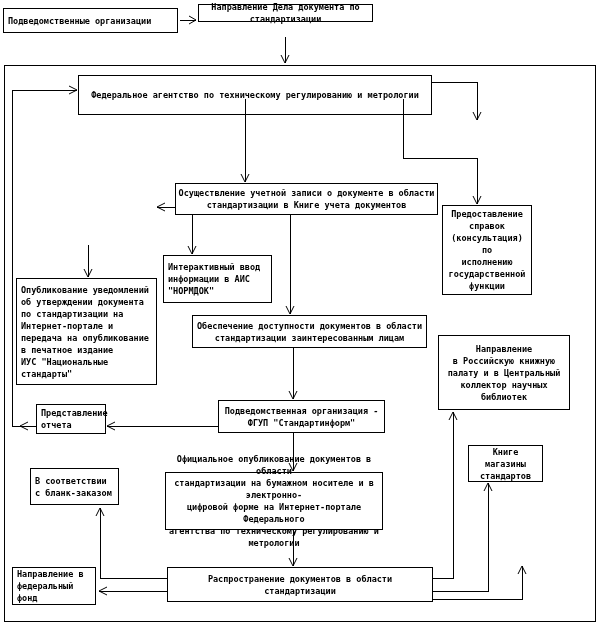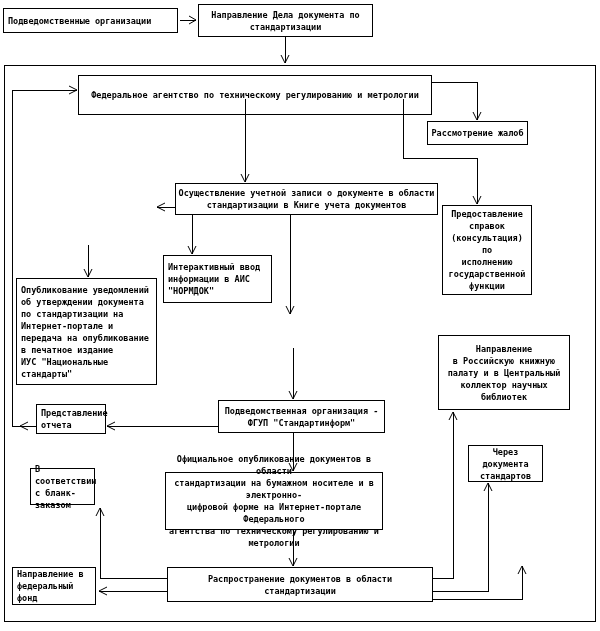--- a/index.html
+++ b/index.html
@@ -15,62 +15,63 @@
   svg.wires{position:absolute;left:0;top:0;pointer-events:none;}
   svg.wires path{stroke:#000;stroke-width:1;fill:none;}
   svg.wires path.seg{shape-rendering:crispEdges;}
 </style>
 </head>
 <body>
 
 <div id="stage">
 
   <div class="box left" style="left:3px;top:8px;width:175px;height:25px">Подведомственные организации</div>
-  <div class="box" style="left:198px;top:4px;width:175px;height:33px">Направление Дела документа по
+  <div class="box" style="left:198px;top:4px;width:175px;height:18px">Направление Дела документа по
 стандартизации</div>
 
   <div class="outer" style="left:4px;top:65px;width:592px;height:557px"></div>
 
   <div class="box" style="left:78px;top:75px;width:354px;height:40px">Федеральное агентство по техническому регулированию и метрологии</div>
-  <div class="box" style="left:427px;top:121px;width:101px;height:24px">Рассмотрение жалоб</div>
   <div class="box" style="left:175px;top:183px;width:263px;height:32px">Осуществление учетной записи о документе в области
 стандартизации в Книге учета документов</div>
   <div class="box left" style="left:163px;top:255px;width:109px;height:48px">Интерактивный ввод
 информации в АИС
 "НОРМДОК"</div>
   <div class="box" style="left:442px;top:205px;width:90px;height:90px">Предоставление
 справок
 (консультация) по
 исполнению
 государственной
 функции</div>
   <div class="box left" style="left:16px;top:278px;width:141px;height:107px">Опубликование уведомлений
 об утверждении документа
 по стандартизации на
 Интернет-портале и
 передача на опубликование
 в печатное издание
 ИУС "Национальные
 стандарты"</div>
+  <div class="box" style="left:192px;top:315px;width:235px;height:33px">Обеспечение доступности документов в области
+стандартизации заинтересованным лицам</div>
   <div class="box" style="left:438px;top:335px;width:132px;height:75px">Направление
 в Российскую книжную
 палату и в Центральный
 коллектор научных
 библиотек</div>
   <div class="box" style="left:218px;top:400px;width:167px;height:33px">Подведомственная организация -
 ФГУП "Стандартинформ"</div>
   <div class="box left" style="left:36px;top:404px;width:70px;height:30px">Представление
 отчета</div>
   <div class="box" style="left:165px;top:472px;width:218px;height:58px">Официальное опубликование документов в области
 стандартизации на бумажном носителе и в электронно-
 цифровой форме на Интернет-портале Федерального
 агентства по техническому регулированию и метрологии</div>
-  <div class="box left" style="left:30px;top:468px;width:65px;height:37px">В соответствии
+  <div class="box left" style="left:30px;top:468px;width:89px;height:37px">В соответствии
 с бланк-заказом</div>
-  <div class="box" style="left:468px;top:445px;width:75px;height:37px">Через документа
+  <div class="box" style="left:468px;top:445px;width:75px;height:37px">Книге магазины
 стандартов</div>
   <div class="box left" style="left:12px;top:567px;width:84px;height:38px">Направление в
 федеральный фонд</div>
   <div class="box" style="left:167px;top:567px;width:266px;height:35px">Распространение документов в области стандартизации</div>
 
   <svg class="wires" width="600" height="631">
 
     <path class="seg" d="M180 20 H196"></path>
     <path d="M189 16 L196 20 M189 24 L196 20"></path>
 

